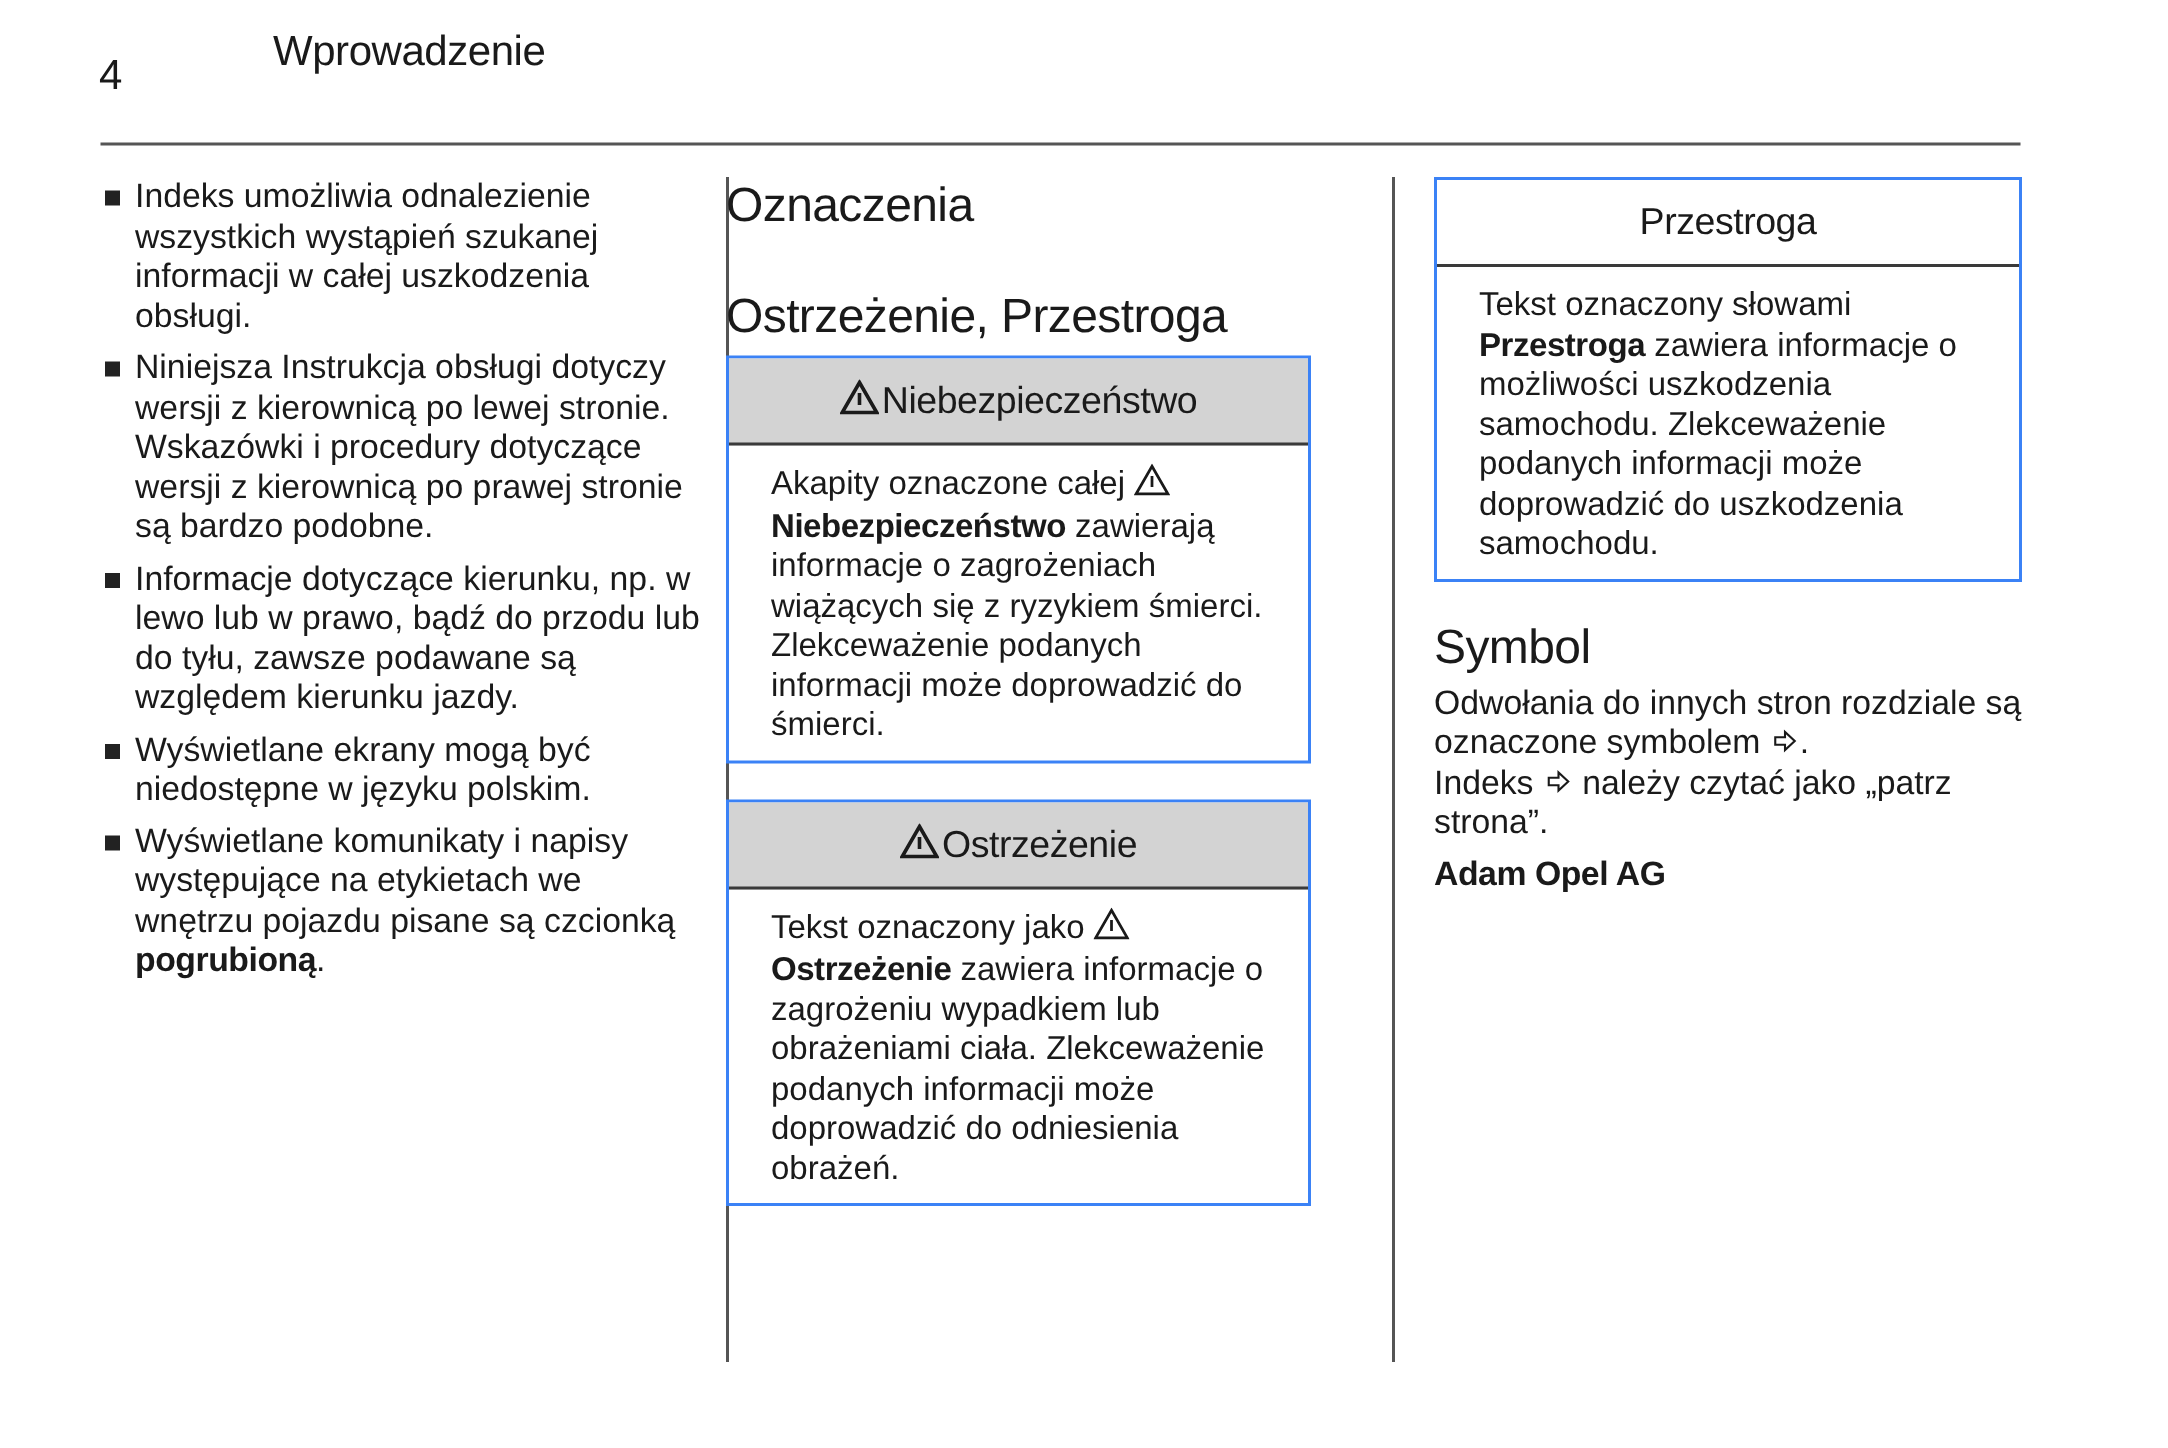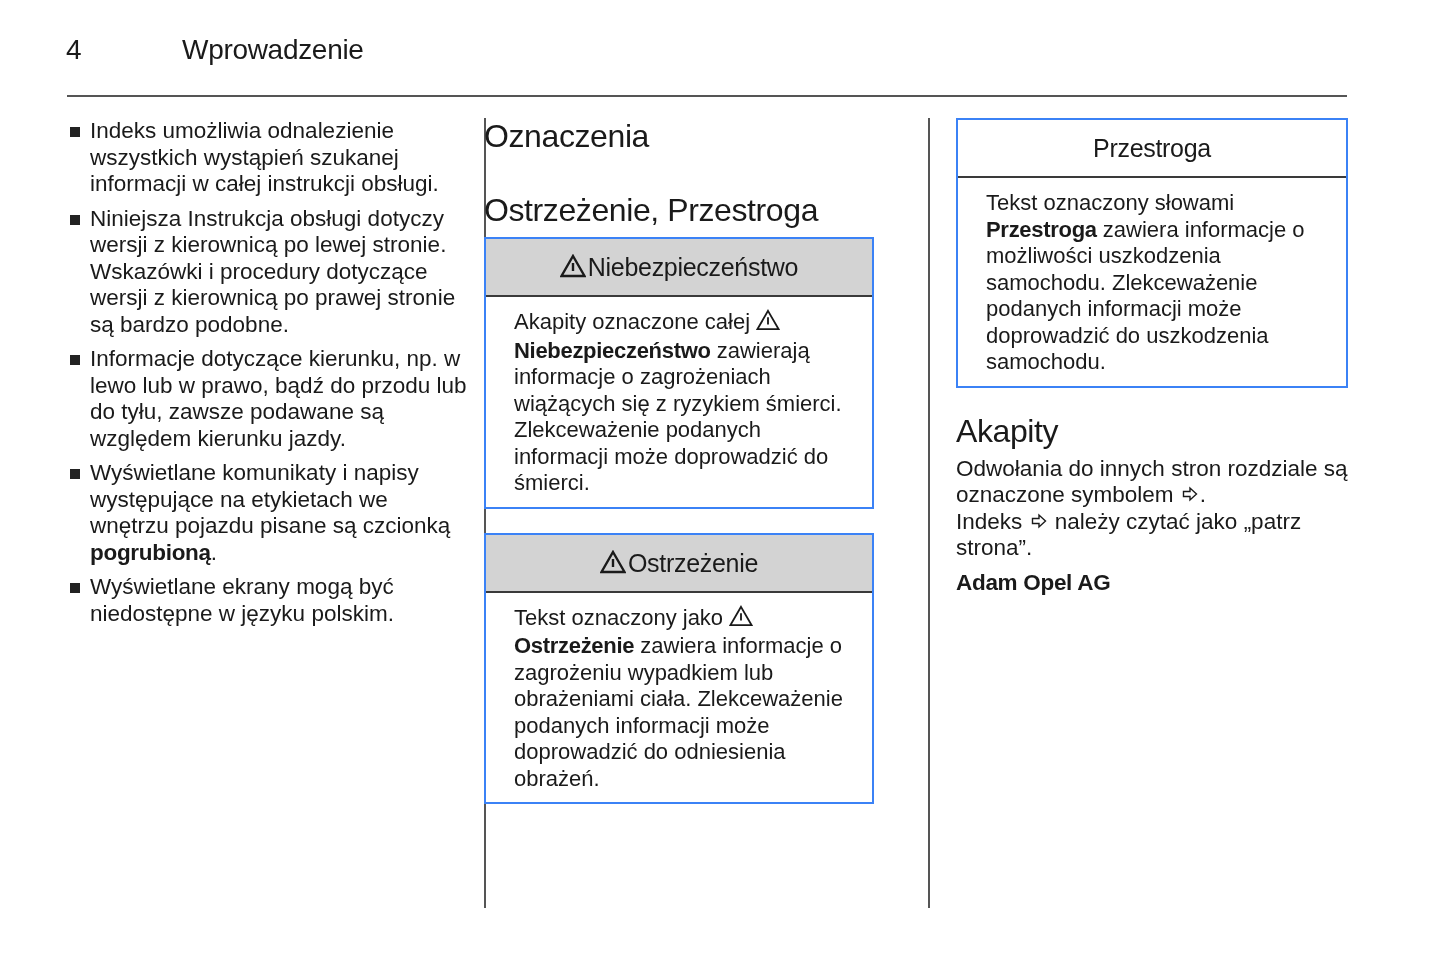--- a/index.html
+++ b/index.html
@@ -1,21 +1,21 @@
 <!DOCTYPE html>
 <html><head>
   <meta charset="utf-8">
   <style>
     html, body { margin: 0; padding: 0; background: #ffffff; }
     body {
       width: 1445px; height: 965px; position: relative; overflow: hidden;
       font-family: "Liberation Sans", sans-serif; color: #1a1a1a;
     }
     .page-number { position: absolute; left: 66px; top: 34px; font-size: 28px; }
-    .page-title { position: absolute; left: 182px; top: 34px; font-size: 28px; letter-spacing: -0.3px; }
+    .page-title { position: absolute; left: 182px; top: 18px; font-size: 28px; letter-spacing: -0.3px; }
     .header-rule { position: absolute; left: 67px; top: 95px; width: 1280px; height: 2px; background: #555; }
     .col-divider { position: absolute; top: 118px; width: 2px; height: 790px; background: #555; }
     .col { position: absolute; top: 118px; font-size: 22.5px; line-height: 26.5px; }
     .col1 { left: 68px; width: 400px; }
     .col2 { left: 484px; width: 390px; }
     .col3 { left: 956px; width: 392px; }
     ul.bullets { list-style: none; margin: 0; padding: 0; }
     ul.bullets li { position: relative; padding-left: 22px; margin-bottom: 8px; }
     ul.bullets li .bullet {
       position: absolute; left: 2px; top: 9px; width: 10px; height: 10px; background: #222;
@@ -39,25 +39,25 @@
 
 <div class="page-number">4</div>
 <div class="page-title">Wprowadzenie</div>
 <div class="header-rule"></div>
 
 <div class="col-divider" style="left:484px;"></div>
 <div class="col-divider" style="left:928px;"></div>
 
 <div class="col col1">
   <ul class="bullets">
-    <li><span class="bullet"></span><span>Indeks umożliwia odnalezienie wszystkich wystąpień szukanej informacji w całej instrukcji obsługi.</span></li>
+    <li><span class="bullet"></span><span>Indeks umożliwia odnalezienie wszystkich wystąpień szukanej informacji w całej uszkodzenia obsługi.</span></li>
     <li><span class="bullet"></span><span>Niniejsza Instrukcja obsługi dotyczy wersji z kierownicą po lewej stronie. Wskazówki i procedury dotyczące wersji z kierownicą po prawej stronie są bardzo podobne.</span></li>
     <li><span class="bullet"></span><span>Informacje dotyczące kierunku, np. w lewo lub w prawo, bądź do przodu lub do tyłu, zawsze podawane są względem kierunku jazdy.</span></li>
+    <li><span class="bullet"></span><span>Wyświetlane ekrany mogą być niedostępne w języku polskim.</span></li>
     <li><span class="bullet"></span><span>Wyświetlane komunikaty i napisy występujące na etykietach we wnętrzu pojazdu pisane są czcionką </span><span class="b">pogrubioną</span><span>.</span></li>
-    <li><span class="bullet"></span><span>Wyświetlane ekrany mogą być niedostępne w języku polskim.</span></li>
   </ul>
 </div>
 
 <div class="col col2">
   <h2 class="section-title">
     <span>Oznaczenia</span><br>
     <br>
     <span>Ostrzeżenie, Przestroga</span>
   </h2>
 
@@ -99,21 +99,21 @@
 <div class="col col3">
   <div class="notice">
     <div class="notice-head">
       <span>Przestroga</span>
     </div>
     <div class="notice-body">
       <span>Tekst oznaczony słowami </span><span class="b">Przestroga</span><span> zawiera informacje o możliwości uszkodzenia samochodu. Zlekceważenie podanych informacji może doprowadzić do uszkodzenia samochodu.</span>
     </div>
   </div>
 
-  <h2 class="symbols-title">Akapity</h2>
+  <h2 class="symbols-title">Symbol</h2>
   <p>
     <span>Odwołania do innych stron rozdziale są oznaczone symbolem </span><span class="ref-icon"><svg width="16" height="16" viewBox="0 0 16 16">
           <path d="M1.5 5.5 H8 V2 L14.5 8 L8 14 V10.5 H1.5 Z" fill="none" stroke="#1a1a1a" stroke-width="1.4" stroke-linejoin="miter"></path>
         </svg></span><span>.</span><br>
     <span>Indeks </span><span class="ref-icon"><svg width="16" height="16" viewBox="0 0 16 16">
           <path d="M1.5 5.5 H8 V2 L14.5 8 L8 14 V10.5 H1.5 Z" fill="none" stroke="#1a1a1a" stroke-width="1.4" stroke-linejoin="miter"></path>
         </svg></span><span> należy czytać jako „patrz strona”.</span>
   </p>
   <p class="b">Adam Opel AG</p>
 </div>

